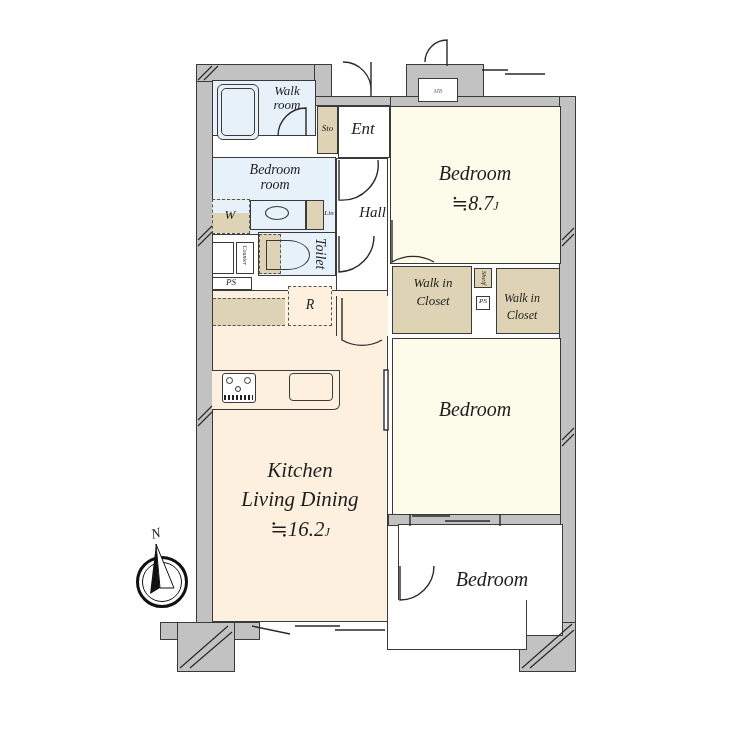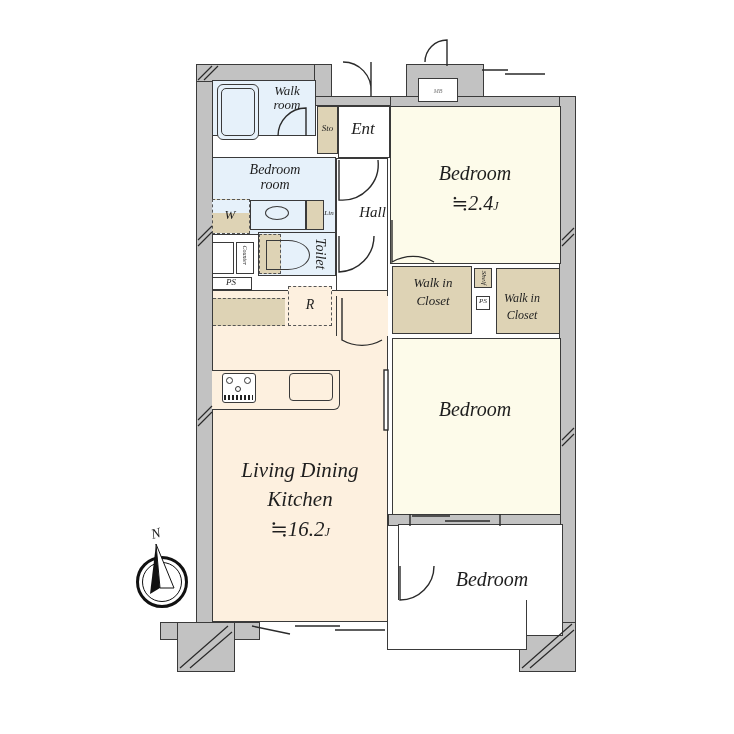--- a/index.html
+++ b/index.html
@@ -72,29 +72,29 @@
 <div class="lbl" style="left:288px;top:297px;width:44px;font-size:14px;">R</div>
 <div class="abs" style="left:212px;top:370px;width:128px;height:40px;border:1.5px solid #3a3a3a;border-left:none;border-radius:0 0 6px 0;background:#fdf0df;"></div>
 <div class="abs" style="left:222px;top:373px;width:34px;height:30px;border:1.5px solid #3a3a3a;border-radius:3px;background:#fff;">
   <div class="abs" style="left:3px;top:3px;width:7px;height:7px;border:1.2px solid #333;border-radius:50%;"></div>
   <div class="abs" style="left:21px;top:3px;width:7px;height:7px;border:1.2px solid #333;border-radius:50%;"></div>
   <div class="abs" style="left:12px;top:12px;width:6px;height:6px;border:1.2px solid #333;border-radius:50%;"></div>
   <div class="abs" style="left:1px;top:21px;width:29px;height:5px;background:repeating-linear-gradient(90deg,#222 0 2px,#fff 2px 4px);"></div>
 </div>
 <div class="abs" style="left:289px;top:373px;width:44px;height:28px;border:1.5px solid #3a3a3a;border-radius:4px;"></div>
 <div class="lbl" style="left:212px;top:456px;width:176px;font-size:21px;line-height:1.4;">
+  <div>Kitchen</div>
   <div>Living Dining</div>
-  <div>Kitchen</div>
   <div><span>≒16.2</span><span style="font-size:12px;">J</span></div>
 </div>
 
 <div class="abs room" style="left:390px;top:106px;width:171px;height:158px;background:#fdfbea;"></div>
 <div class="lbl" style="left:400px;top:158px;width:150px;font-size:20px;line-height:1.5;">
   <div>Bedroom</div>
-  <div><span>≒2.4</span><span style="font-size:12px;">J</span></div>
+  <div><span>≒8.7</span><span style="font-size:12px;">J</span></div>
 </div>
 
 <div class="abs room" style="left:392px;top:266px;width:80px;height:68px;background:#ded3b5;"></div>
 <div class="lbl" style="left:392px;top:274px;width:82px;font-size:13px;line-height:1.4;">
   <div>Walk in</div>
   <div>Closet</div>
 </div>
 <div class="abs room" style="left:474px;top:268px;width:18px;height:20px;background:#ded3b5;"></div>
 <div class="lbl" style="left:470px;top:274px;width:26px;font-size:7px;transform:rotate(90deg);">Shelf</div>
 <div class="abs room" style="left:476px;top:296px;width:14px;height:14px;background:#fff;"></div>

